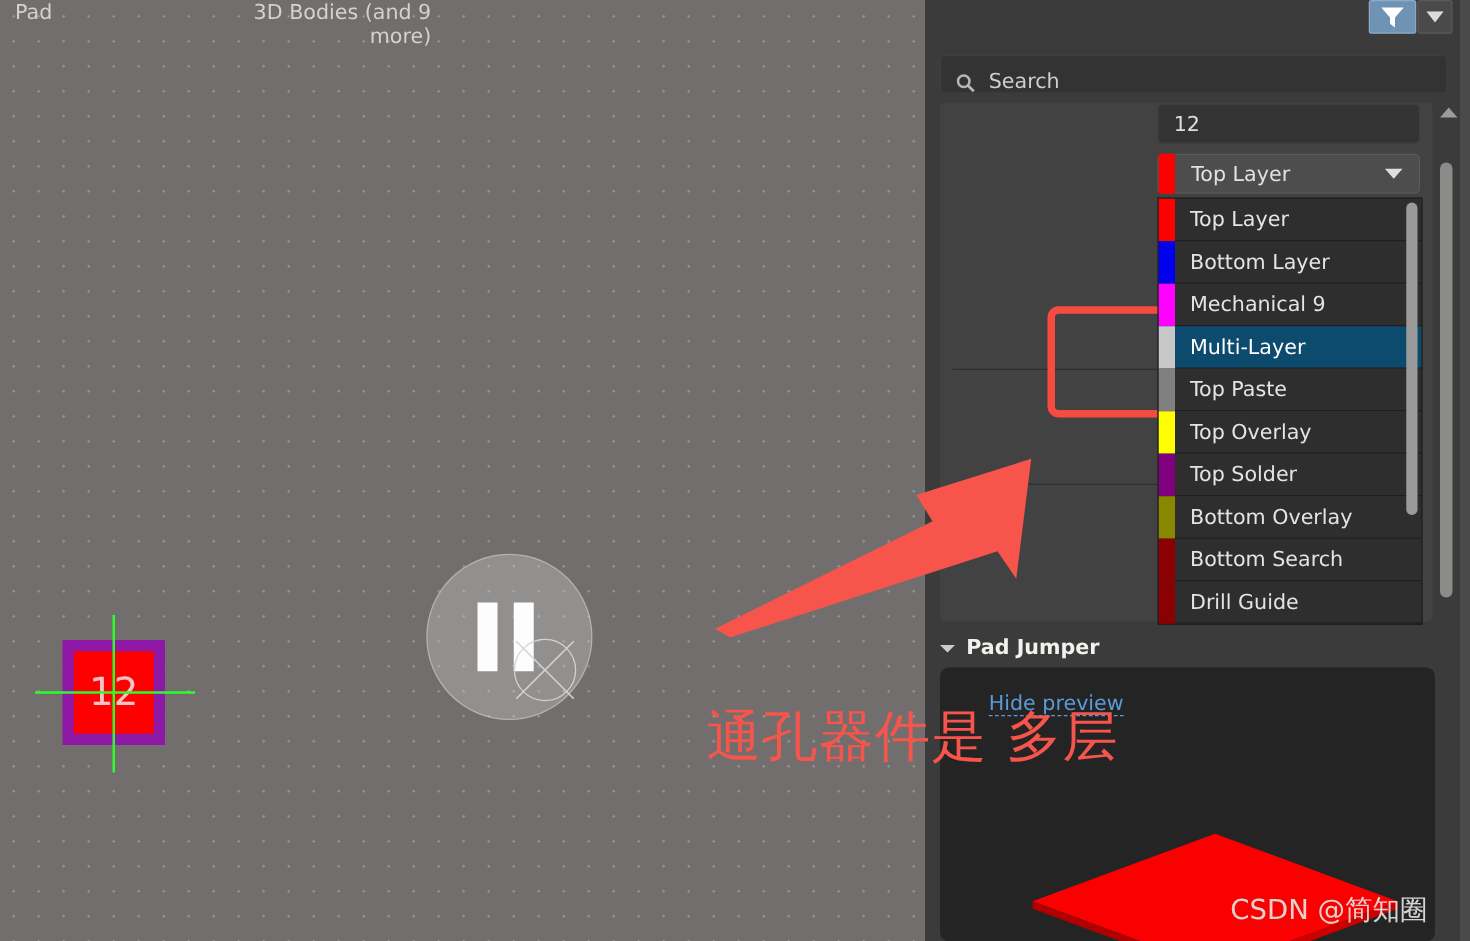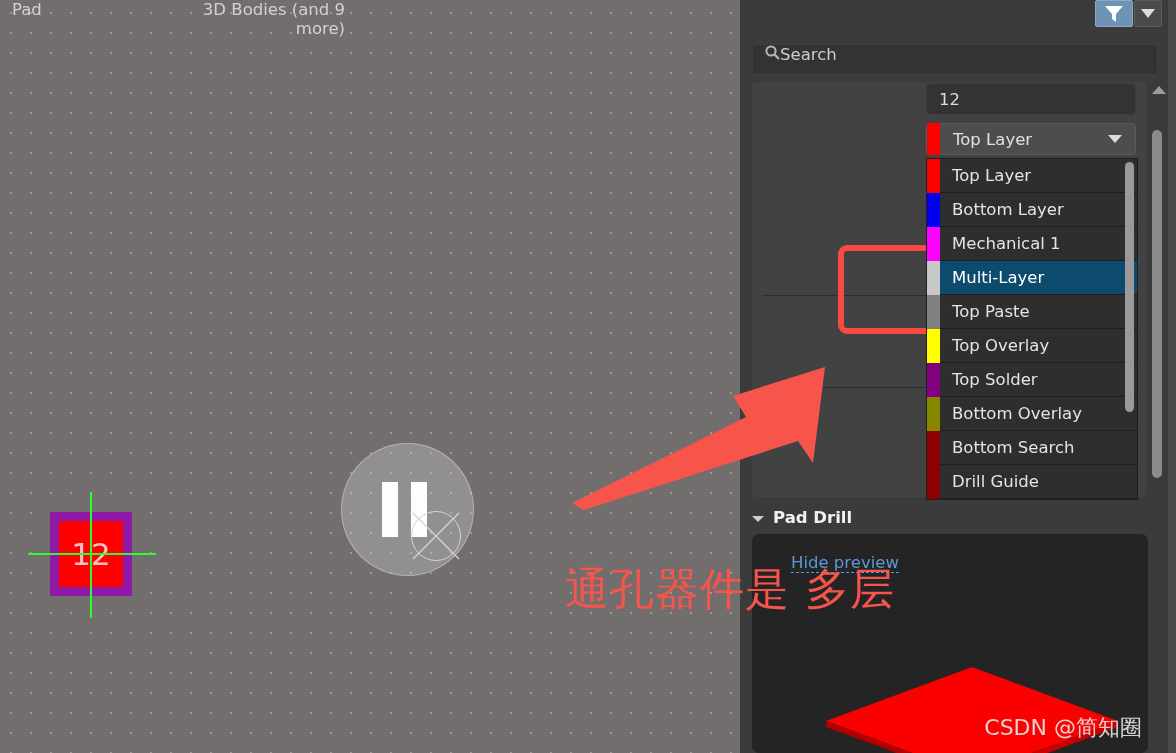--- a/index.html
+++ b/index.html
@@ -87,21 +87,21 @@
   }
   #filter-caret {
     position: absolute; left: 1134px; top: 0px; width: 28px; height: 27px;
     background: #4a4a4a; border: 1px solid #5a5a5a; border-radius: 2px;
     display: flex; align-items: center; justify-content: center;
   }
 
   #search-box {
     position: absolute; left: 752px; top: 44px; width: 406px; height: 31px;
     background: #333333; border: 1px solid #3f3f3f; border-radius: 4px;
-    display: flex; align-items: flex-start; padding-left: 12px; 
+    display: flex; align-items: flex-end; padding-left: 12px; gap: 11px;
   }
   #search-text { color: #cfcecb; font-size: 16.5px; }
 
   
   #prop-area {
     position: absolute; left: 752px; top: 82px; width: 394px; height: 415px;
     background: #424242; border-radius: 4px;
   }
   .prop-label {
     position: absolute; right: 0; width: 260px; text-align: right;
@@ -267,21 +267,21 @@
     <div class="dd-item">
       <span class="sw" style="background:#ff0000"></span>
       <span class="lbl">Top Layer</span>
     </div>
     <div class="dd-item">
       <span class="sw" style="background:#0000ee"></span>
       <span class="lbl">Bottom Layer</span>
     </div>
     <div class="dd-item">
       <span class="sw" style="background:#ff00ff"></span>
-      <span class="lbl">Mechanical 1</span>
+      <span class="lbl">Mechanical 9</span>
     </div>
     <div class="dd-item selected">
       <span class="sw" style="background:#c8c8c8"></span>
       <span class="lbl">Multi-Layer</span>
     </div>
     <div class="dd-item">
       <span class="sw" style="background:#808080"></span>
       <span class="lbl">Top Paste</span>
     </div>
     <div class="dd-item">
@@ -306,21 +306,21 @@
     </div>
     <div id="dd-scrollbar"></div>
   </div>
 
   <div id="panel-scroll-track"></div>
   <div id="panel-scroll-up"></div>
   <div id="panel-scroll-thumb"></div>
 
   <div id="padstack-header">
     <span id="padstack-tri"></span>
-    <span id="padstack-title">Pad Drill</span>
+    <span id="padstack-title">Pad Jumper</span>
   </div>
 
   <div id="preview-panel">
     <div id="hide-preview">Hide preview</div>
     <svg id="pad3d" viewBox="0 0 300 120">
       <polygon points="150,6 296,60 150,114 4,60" fill="#fb0000"></polygon>
       <polygon points="4,60 150,114 150,120 4,66" fill="#b00000"></polygon>
       <polygon points="296,60 150,114 150,120 296,66" fill="#cc0000"></polygon>
     </svg>
     <div id="watermark">CSDN @简知圈</div>

